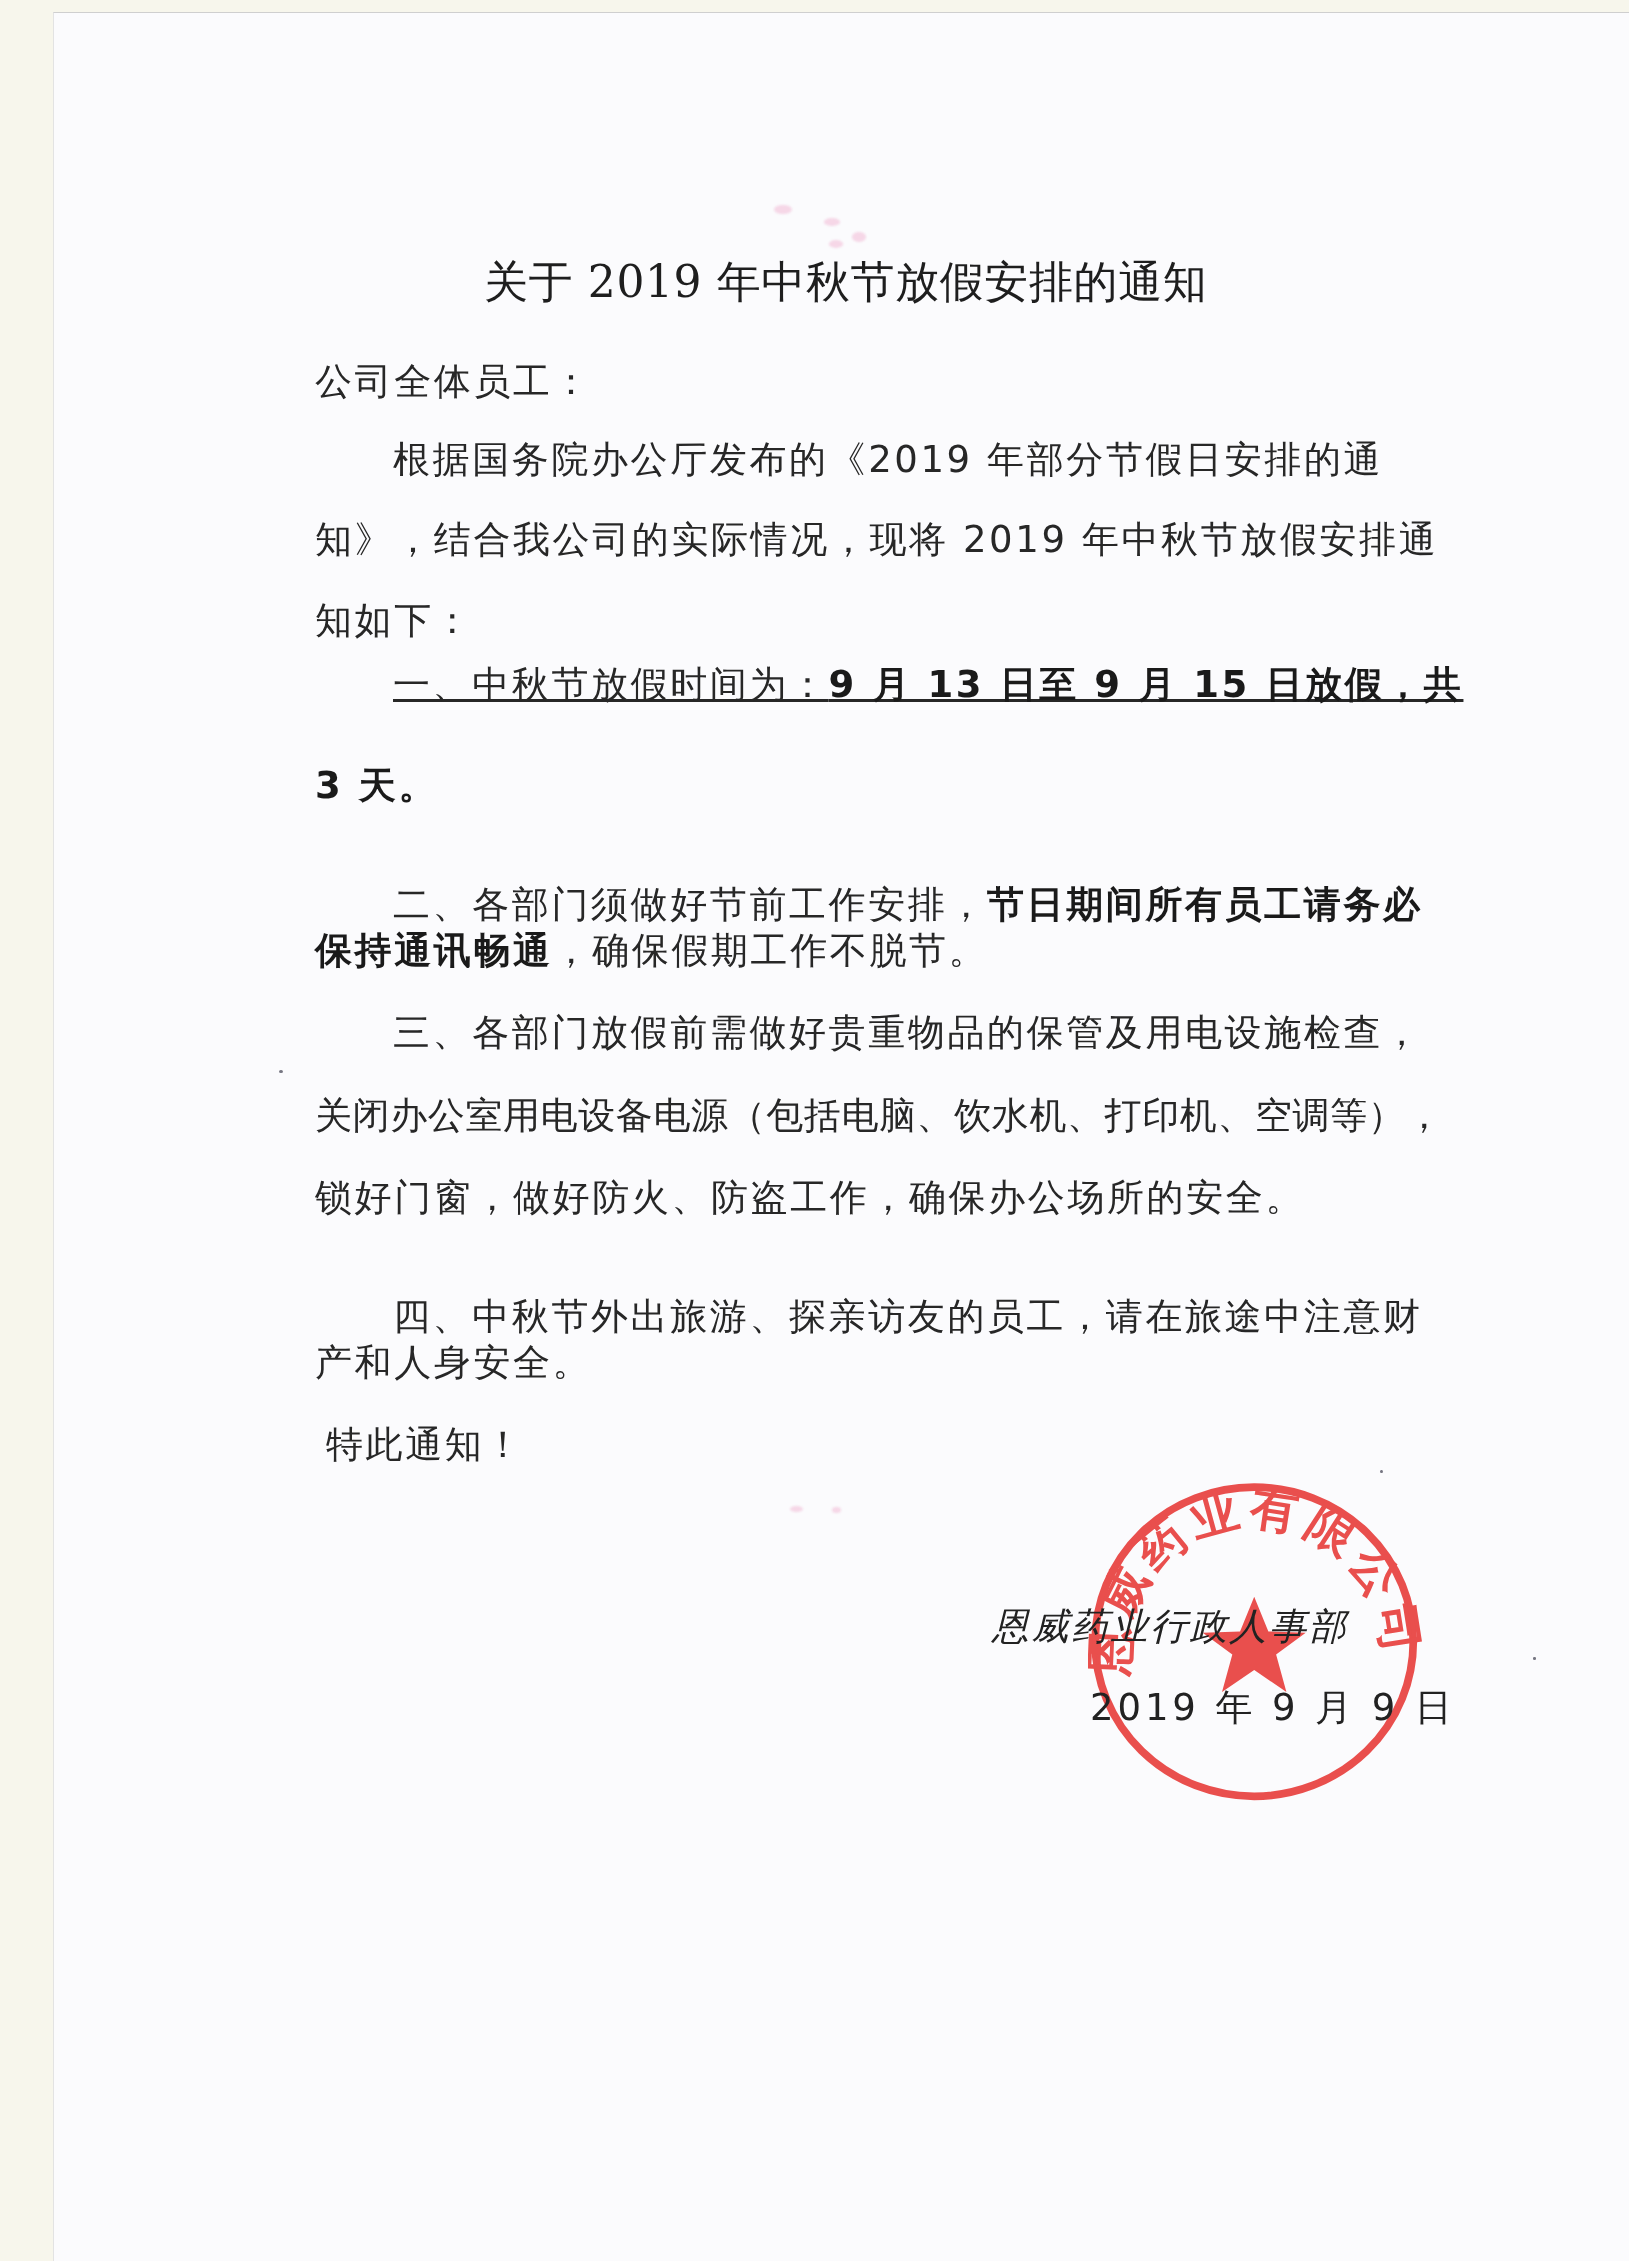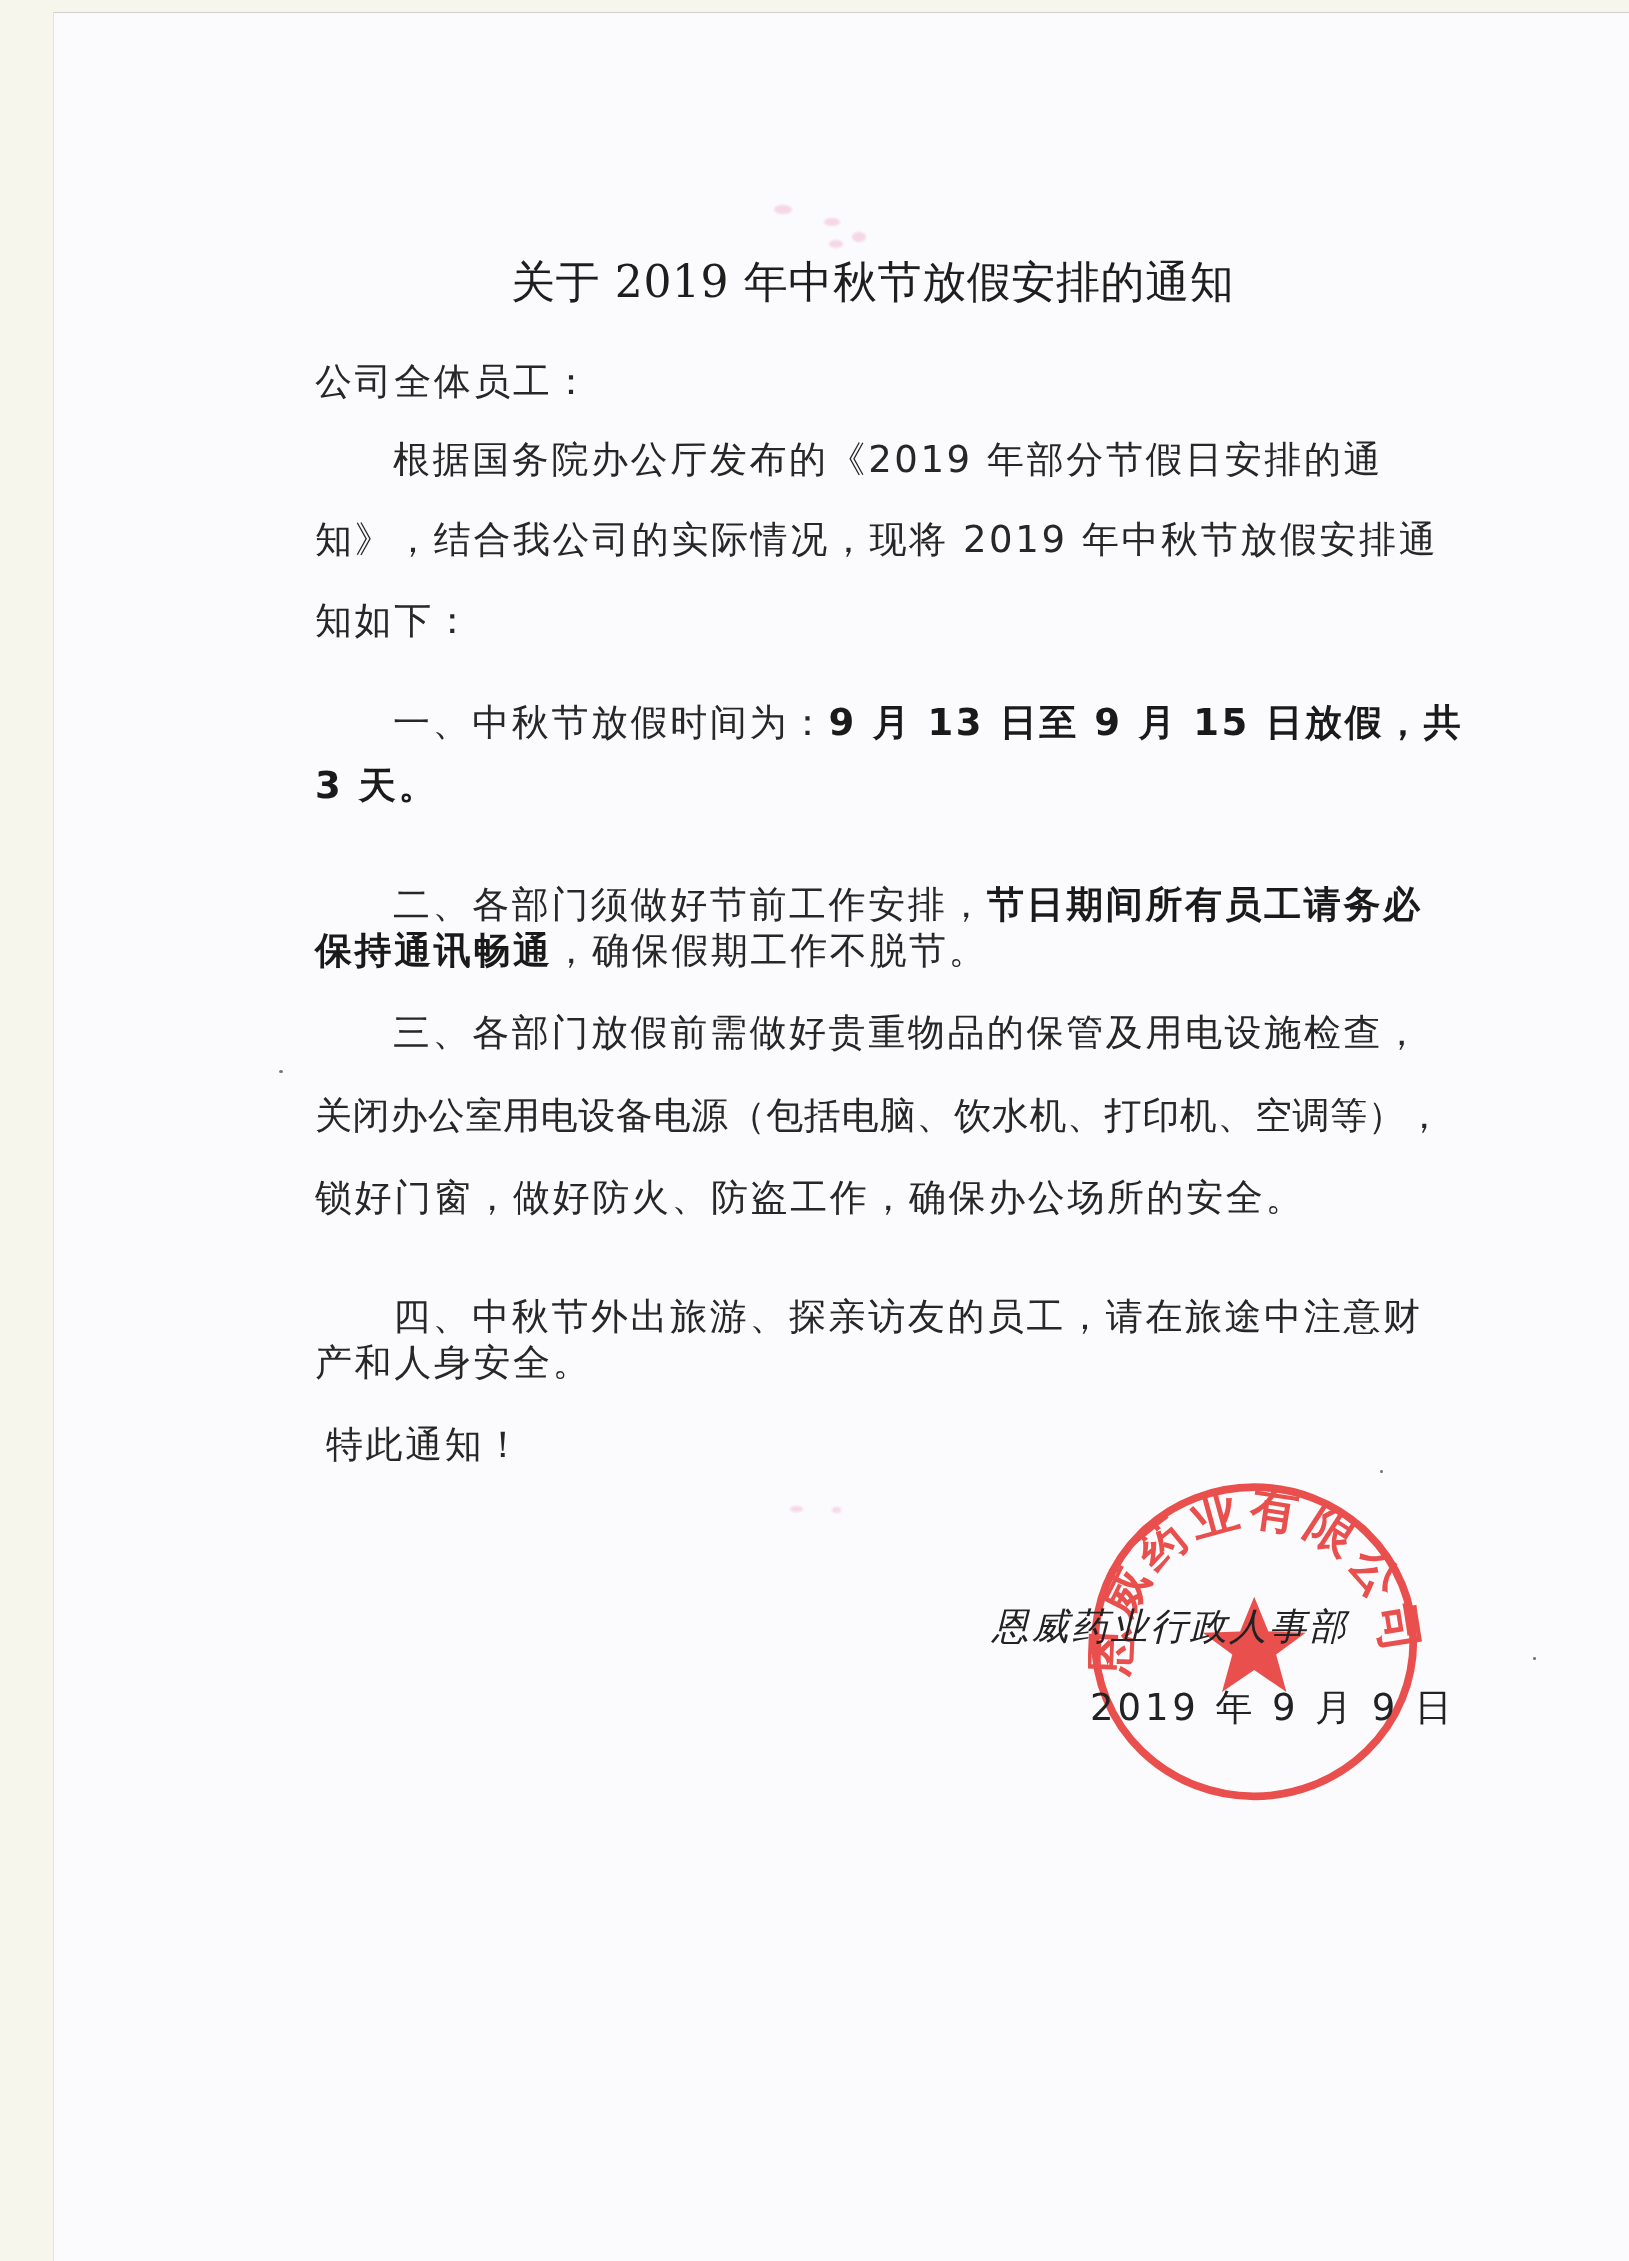--- a/index.html
+++ b/index.html
@@ -35,21 +35,21 @@
   .speck {
     position: absolute;
     width: 3.9px;
     height: 3.2px;
     border-radius: 50%;
     background: #4a4a58;
     opacity: 0.75;
   }
   .title {
     position: absolute;
-    left: 511px;
+    left: 484px;
     top: 255px;
     font-family: "DejaVu Serif", "Liberation Serif", serif;
     font-size: 44px;
     line-height: 54px;
     letter-spacing: 0.6px;
     color: #1e1e1e;
     white-space: nowrap;
   }
   .line {
     position: absolute;
@@ -102,21 +102,21 @@
 <div class="speck" style="left:1380px;top:1470px;width:2.6px;height:3.2px;"></div>
 
 <div class="title">关于 2019 年中秋节放假安排的通知</div>
 
 <div class="line" style="top:359px;">公司全体员工：</div>
 
 <div class="line indent" style="top:437px;">根据国务院办公厅发布的《2019 年部分节假日安排的通</div>
 <div class="line" style="top:517px;">知》，结合我公司的实际情况，现将 2019 年中秋节放假安排通</div>
 <div class="line" style="top:598px;">知如下：</div>
 
-<div class="line indent" style="top:700px;"><span>一、中秋节放假时间为：</span><span class="b">9 月 13 日至 9 月 15 日放假，共</span></div>
+<div class="line indent" style="top:662px;text-decoration:underline;"><span>一、中秋节放假时间为：</span><span class="b">9 月 13 日至 9 月 15 日放假，共</span></div>
 <div class="line" style="top:763px;"><span class="b">3 天。</span></div>
 
 <div class="line indent" style="top:846px;margin-top:36px;"><span>二、各部门须做好节前工作安排，</span><span class="b">节日期间所有员工请务必</span></div>
 <div class="line" style="top:928px;"><span class="b">保持通讯畅通</span><span>，确保假期工作不脱节。</span></div>
 
 <div class="line indent" style="top:1010px;">三、各部门放假前需做好贵重物品的保管及用电设施检查，</div>
 <div class="line" style="top:1093px;letter-spacing:0.6px;">关闭办公室用电设备电源（包括电脑、饮水机、打印机、空调等），</div>
 <div class="line" style="top:1175px;">锁好门窗，做好防火、防盗工作，确保办公场所的安全。</div>
 
 <div class="line indent" style="top:1258px;margin-top:36px;">四、中秋节外出旅游、探亲访友的员工，请在旅途中注意财</div>

